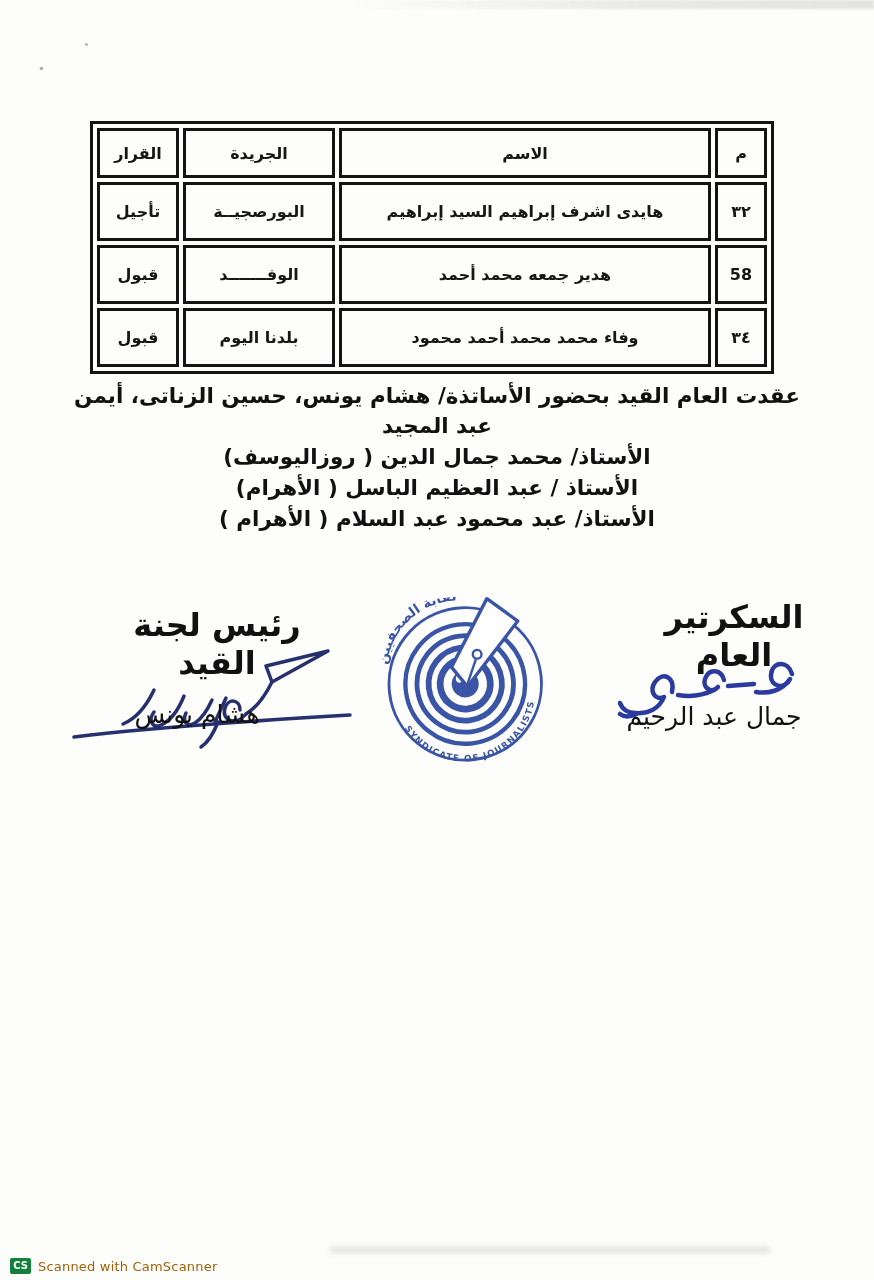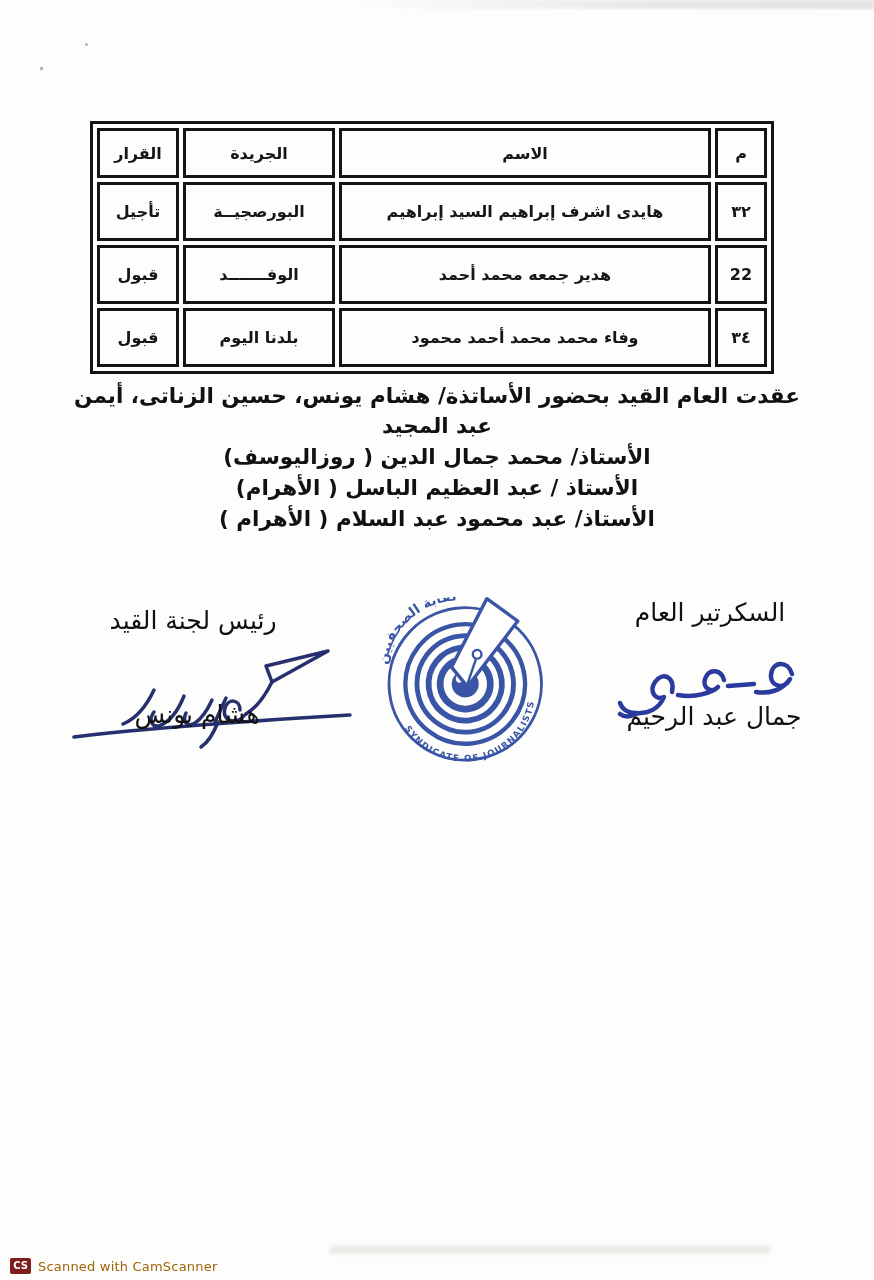--- a/index.html
+++ b/index.html
@@ -41,32 +41,32 @@
   table.reg-table td{height:49px;}
   td.name-cell{text-align:right;padding-right:8px;}
   
   .minutes{
     position:absolute;top:381px;left:60px;width:754px;
     text-align:center;font-weight:bold;font-size:21.5px;line-height:30px;
     color:#111;
   }
   .minutes div{margin-bottom:1px;}
   
-  .sig-title{position:absolute;font-weight:normal;font-size:25px;color:#111;text-align:center;}
+  .sig-title{position:absolute;font-weight:bold;font-size:32px;color:#111;text-align:center;margin-left:24px;}
   .sig-name{position:absolute;font-weight:normal;font-size:25px;color:#111;text-align:center;z-index:3;}
   .sig-svg{position:absolute;z-index:2;}
   .stamp{position:absolute;top:596px;left:383px;transform:rotate(-7deg);z-index:1;}
   
   .footer{
     position:absolute;left:10px;bottom:6px;
     display:flex;align-items:center;gap:7px;direction:ltr;
   }
   .cs-badge{
     display:inline-block;width:21px;height:16px;line-height:16px;
-    background:#7f1d1d;color:#ffffff;font-size:10px;font-weight:bold;
+    background:#15803d;color:#ffffff;font-size:10px;font-weight:bold;
     text-align:center;border-radius:2px;
   }
   .cs-text{color:#a16207;font-size:13px;letter-spacing:.2px;}
   
   .smudge-top{
     position:absolute;top:0;left:350px;width:524px;height:9px;
     background:linear-gradient(90deg,transparent,#d9d9d7 55%,#cfcfcd);
     opacity:.55;filter:blur(1px);
   }
   .streak-bottom{
@@ -102,21 +102,21 @@
         <th>الجريدة</th>
         <th>القرار</th>
       </tr>
       <tr>
         <td>٣٢</td>
         <td class="name-cell">هايدى اشرف إبراهيم السيد إبراهيم</td>
         <td>البورصجيــة</td>
         <td>تأجيل</td>
       </tr>
       <tr>
-        <td>22</td>
+        <td>58</td>
         <td class="name-cell">هدير جمعه محمد أحمد</td>
         <td>الوفـــــــد</td>
         <td>قبول</td>
       </tr>
       <tr>
         <td>٣٤</td>
         <td class="name-cell">وفاء محمد محمد أحمد محمود</td>
         <td>بلدنا اليوم</td>
         <td>قبول</td>
       </tr>

